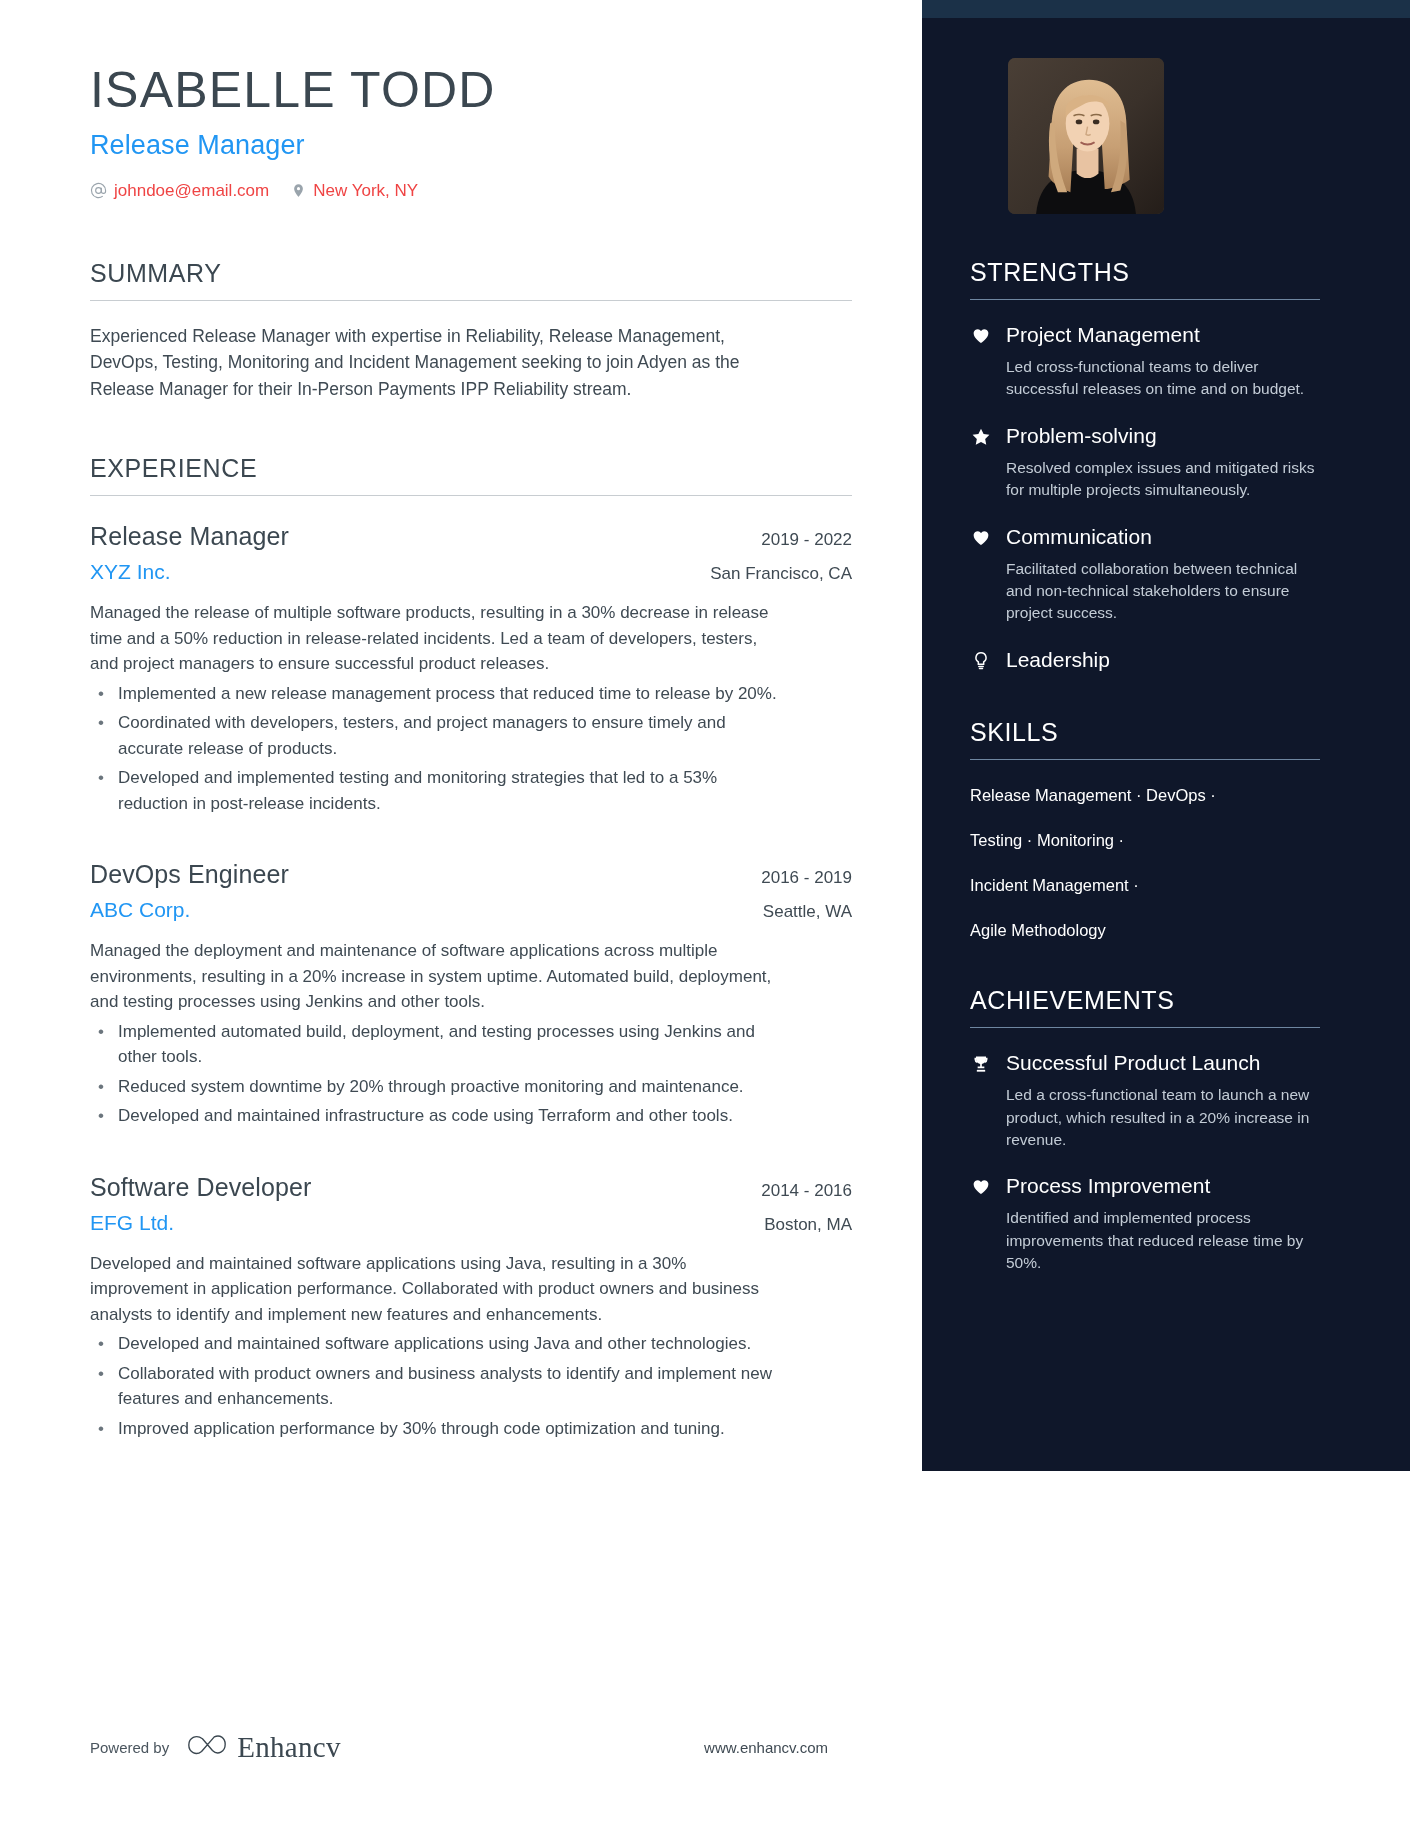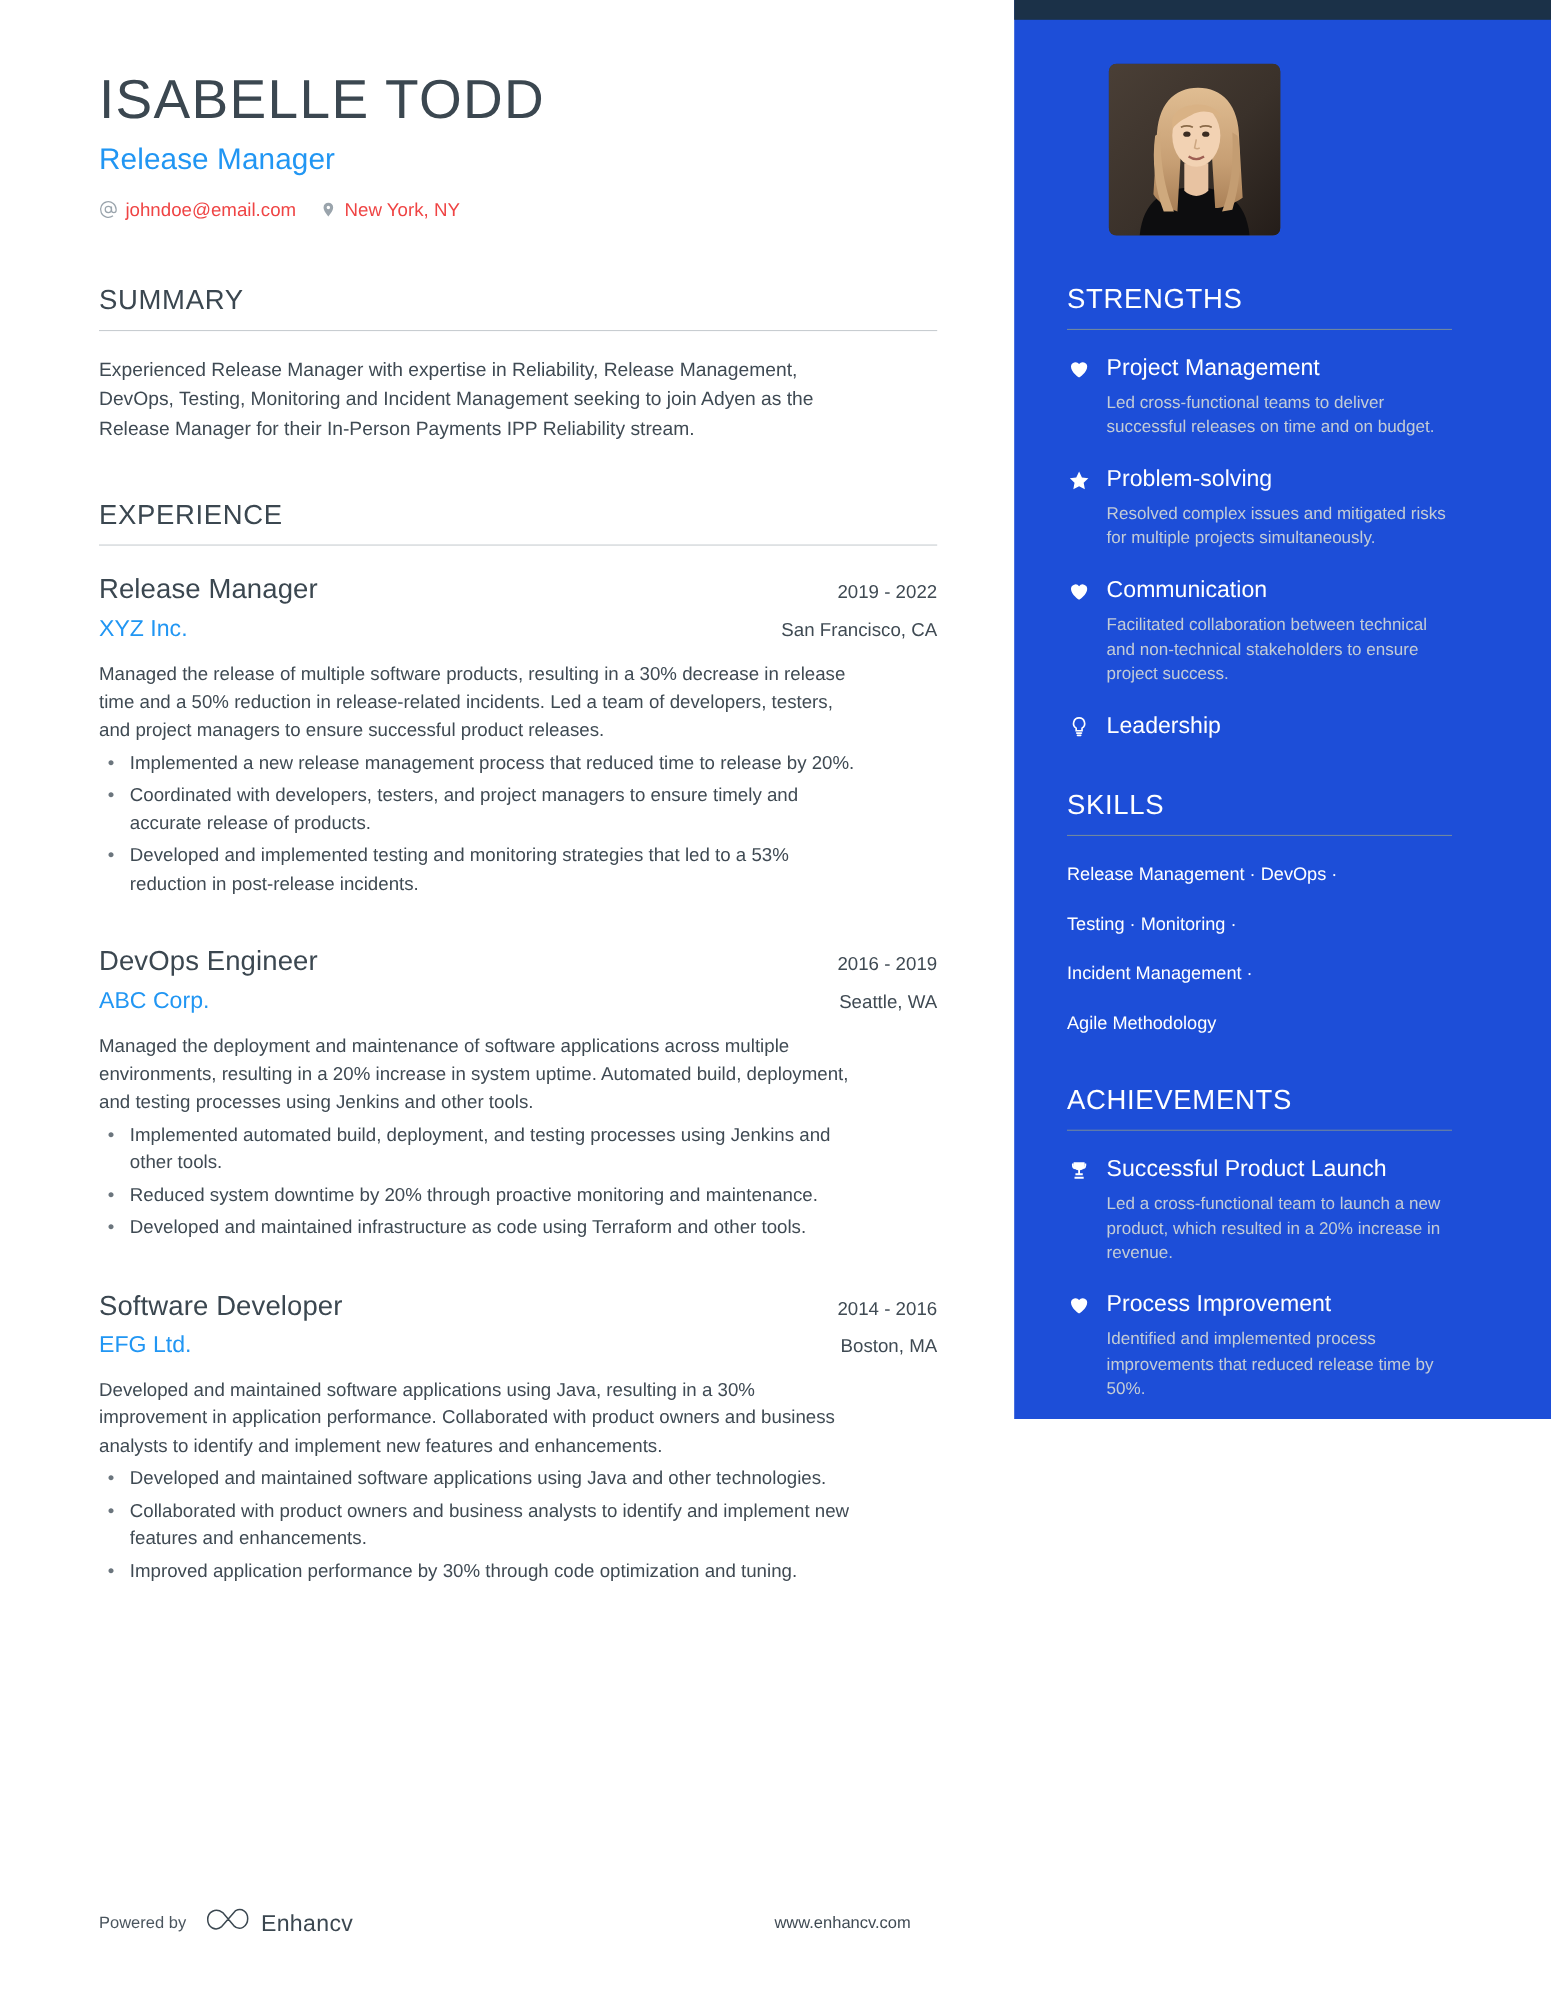--- a/index.html
+++ b/index.html
@@ -156,39 +156,40 @@
   .powered-label {
     font-size: 15px;
     color: #4a555e;
   }
   .brand {
     display: flex;
     align-items: center;
     gap: 10px;
   }
   .brand-name {
-    font-size: 21px;
+    font-size: 29px;
     color: #3b4750;
     font-weight: 300;
     letter-spacing: .3px;
+    font-family: Liberation Serif, serif;
   }
   .site {
     margin-left: auto;
     font-size: 15px;
     color: #3f4a53;
     padding-right: 52px;
   }
 
   
   .right {
     position: absolute;
     right: 0; top: 0;
     width: 488px;
-    height: 1290px;
-    background: #1d4ed8;
+    height: 1471px;
+    background: #0f172a;
   }
   .right-topbar {
     position: absolute;
     left: 0; top: 0;
     width: 488px;
     height: 18px;
     background: #1b3148;
   }
   .right-inner {
     position: relative;

